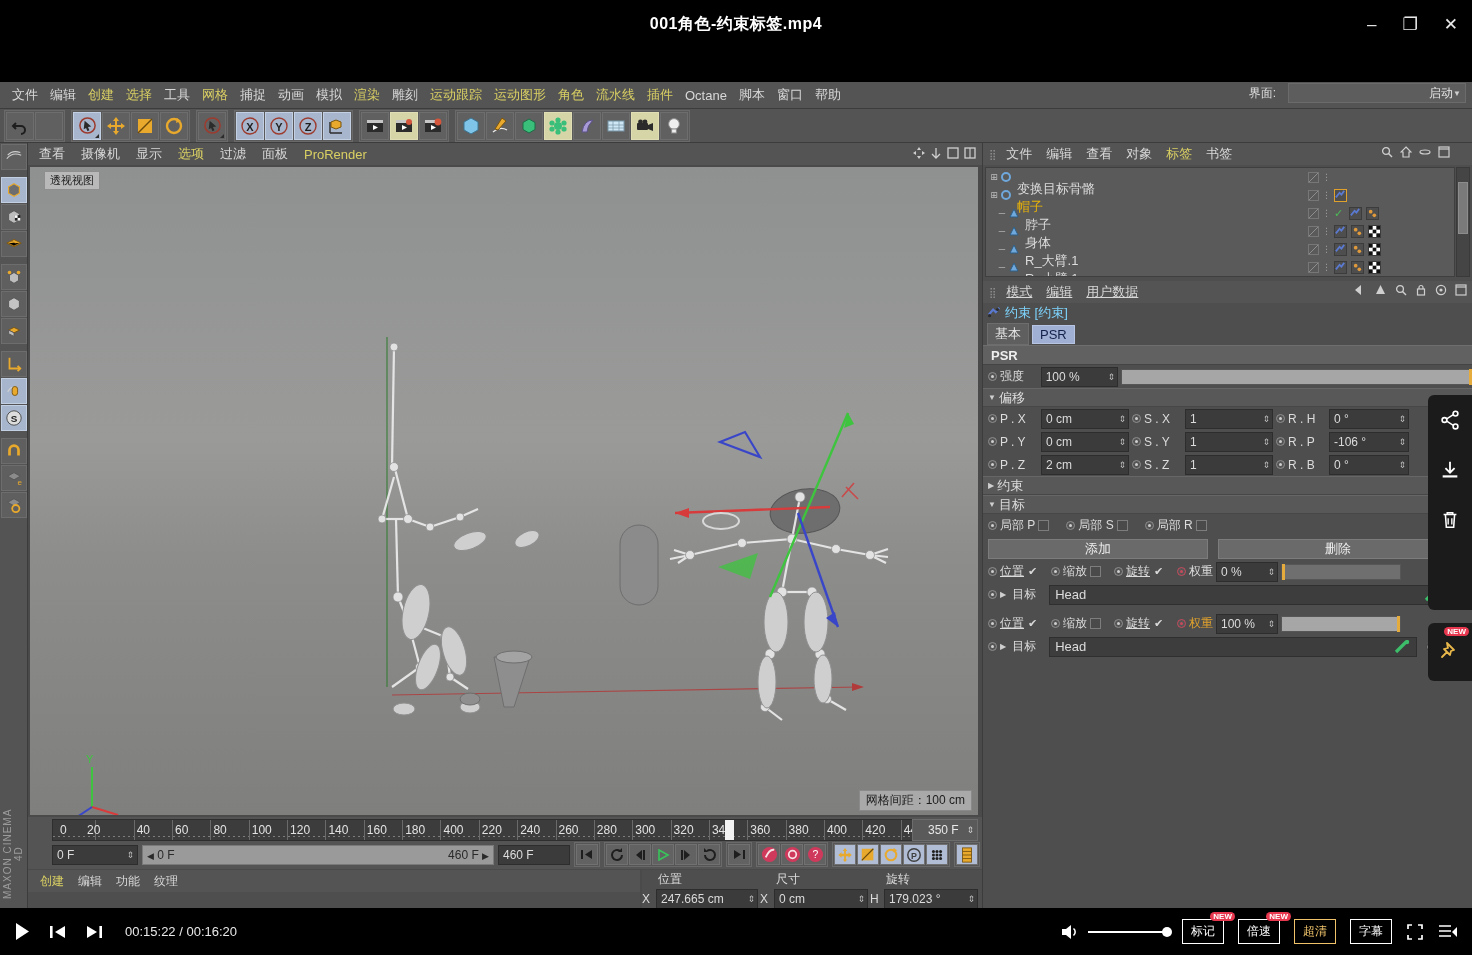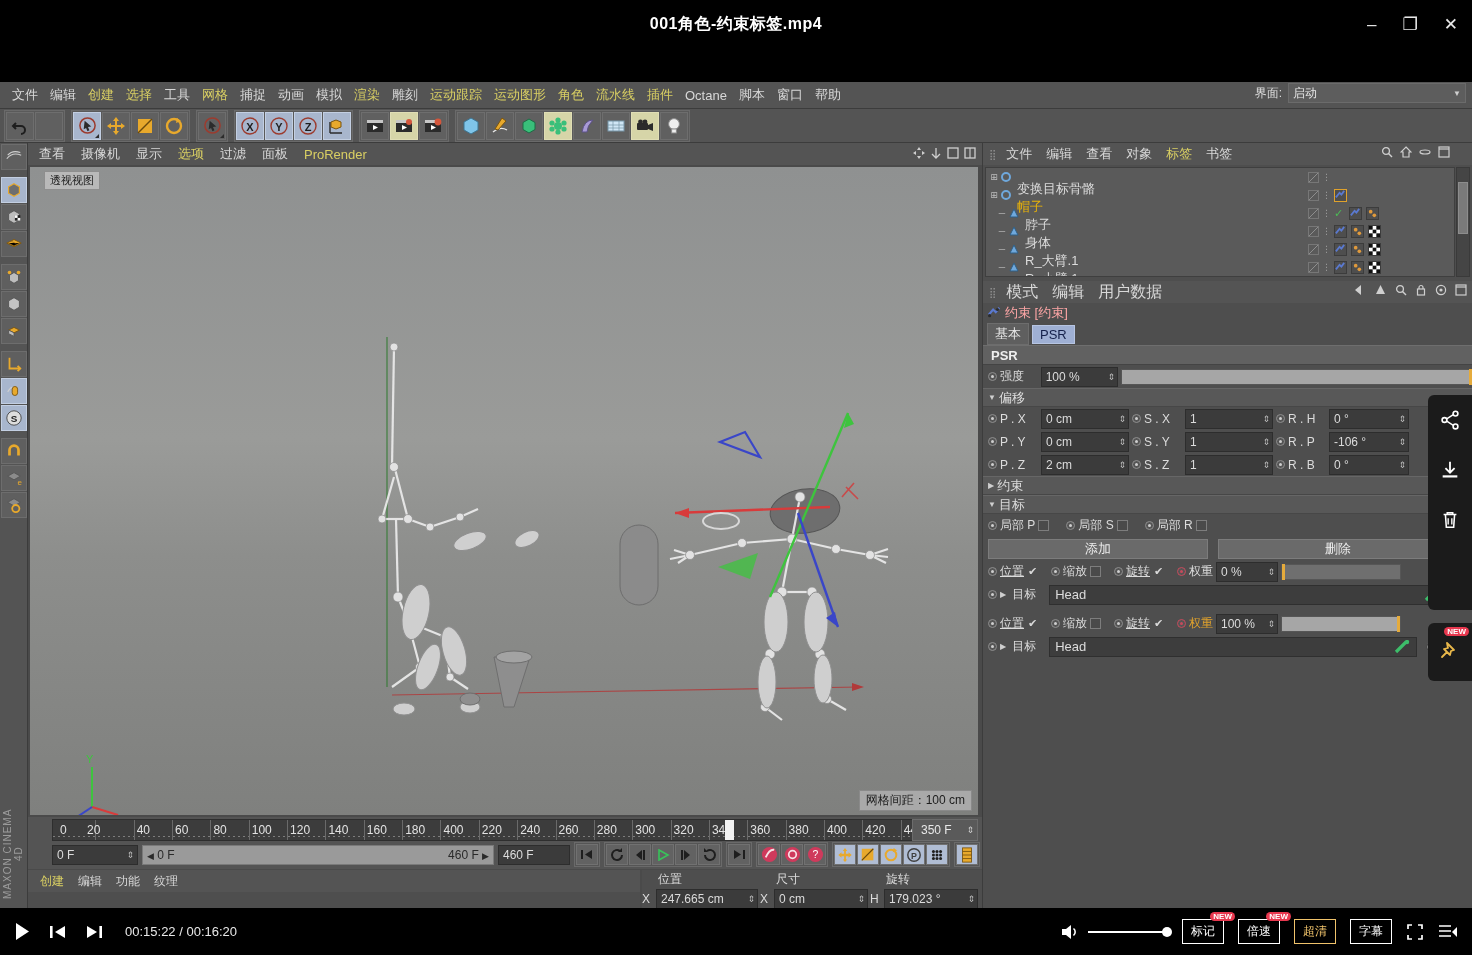--- a/index.html
+++ b/index.html
@@ -15,24 +15,24 @@
   #winbtns span { color:#e8e8e8; font-size:17px; line-height:1; cursor:default; }
   #appwrap { position:absolute; left:0; top:48px; width:1472px; height:860px; background:#000; overflow:hidden; }
   #c4d { position:absolute; left:0; top:34px; width:1472px; height:826px; background:#4e4e4e; }
   
   #ghostrow { position:absolute; left:0; top:48px; width:1472px; height:34px; background:#000; overflow:hidden; }
   #ghostrow .g { position:absolute; top:5px; left:10px; color:#3a3a3a; font-size:13px; white-space:nowrap; }
   
   #menubar { height:27px; background:#545454; display:flex; align-items:center; padding-left:6px; position:relative; border-bottom:1px solid #3c3c3c;}
   #menubar .mi { padding:2px 6px; font-size:13px; color:#d8d8d8; white-space:nowrap; }
   #menubar .mi.hl { color:#d9cf63; }
-  #layoutbox { position:absolute; right:6px; top:1px; display:flex; align-items:center; gap:6px; }
+  #layoutbox { position:absolute; right:6px; top:1px; display:flex; align-items:center; gap:12px; }
   #layoutbox .lbl { font-size:12px; color:#dcdcdc; }
   #layoutsel { width:178px; height:20px; background:#5d5d5d; border:1px solid #6b6b6b;
-     display:flex; align-items:center; justify-content:space-between; padding:0 4px; font-size:12px; color:#e6e6e6;}
+     display:flex; align-items:center; justify-content:flex-end; padding:0 4px; font-size:12px; color:#e6e6e6;}
   #layoutsel .arr { font-size:8px; color:#cfcfcf; }
   
   #toolbar { height:34px; background:#545454; display:flex; align-items:center; padding-left:4px; gap:2px; border-bottom:1px solid #3c3c3c; }
   .tgrp { display:flex; align-items:center; background:#5a5a5a; border:1px solid #6a6a6a; padding:1px; gap:1px; margin-right:4px; }
   .tbtn { width:28px; height:28px; display:flex; align-items:center; justify-content:center;
           background:#606060; border:1px solid #6e6e6e; position:relative; }
   .tbtn.sel { background:#a8b6cd; border-color:#c3cfe2; }
   .tbtn.selY { background:#d6d5a8; border-color:#e0deb5; }
   .tbtn .cnr { position:absolute; right:1px; bottom:1px; width:0; height:0;
         border-left:4px solid transparent; border-bottom:4px solid #2c2c2c; }
@@ -61,21 +61,21 @@
   
   #tlwrap { position:absolute; left:0; top:674px; width:954px; height:52px; background:#545454; }
   #ruler { position:absolute; left:24px; top:2px; width:912px; height:22px; background:#3c3c3c;
      border:1px solid #2e2e2e; overflow:hidden; }
   #ruler .tick { position:absolute; top:0; height:22px; border-left:1px solid #6a6a6a; }
   #ruler .tlbl { position:absolute; top:3px; font-size:12px; color:#e3e3e3; }
   #ruler .dots { position:absolute; left:0; bottom:3px; width:100%; height:1px;
      background:repeating-linear-gradient(to right,#7d7d7d 0 2px, transparent 2px 5px); }
   #playhead { position:absolute; top:0; width:9px; height:22px; background:#f2f2f2; }
   #frameval { position:absolute; right:4px; top:2px; width:66px; height:22px; background:#5a5a5a;
-     border:1px solid #6c6c6c; display:flex; align-items:center; padding-left:8px; font-size:12px; color:#e8e8e8;margin-left:32px; }
+     border:1px solid #6c6c6c; display:flex; align-items:center; padding-left:15px; font-size:12px; color:#e8e8e8;margin-left:32px; }
   #frameval .sp { position:absolute; right:3px; font-size:9px; color:#cfcfcf; }
   #tlrow2 { position:absolute; left:24px; top:26px; width:946px; height:23px; display:flex; align-items:center; gap:4px; }
   .numfld { height:20px; background:#3b3b3b; border:1px solid #2d2d2d; display:flex; align-items:center;
      padding:0 4px; font-size:12px; color:#dcdcdc; position:relative; }
   .numfld .sp { position:absolute; right:3px; font-size:9px; color:#bdbdbd; }
   #rangebar { width:352px; height:20px; background:#9a9a9a; border:1px solid #7a7a7a;
      display:flex; align-items:center; justify-content:space-between; padding:0 4px; color:#2a2a2a; font-size:12px; }
   .tcbtn { width:22px; height:21px; background:#626262; border:1px solid #717171;
      display:flex; align-items:center; justify-content:center; }
   .tcgrp { display:flex; gap:1px; background:#555; border:1px solid #6a6a6a; padding:1px; }
@@ -103,24 +103,24 @@
   .objrow { height:18px; display:flex; align-items:center; font-size:13px; color:#dcdcdc; padding-left:2px; }
   .objrow .nm { margin-left:3px;margin-top:24px; }
   .objrow .nm.hl { color:#eab308; }
   .dashbox { width:11px; height:11px; border:1px solid #777; margin-right:3px;
      background:linear-gradient(135deg,transparent 45%, #8e8e8e 45%, #8e8e8e 55%, transparent 55%); }
   .dots2 { width:6px; margin-right:6px; color:#9b9b9b; font-size:9px; line-height:4px; }
   #omscroll { position:absolute; right:2px; top:24px; width:14px; height:110px; background:#454545; border:1px solid #3a3a3a; }
   #omscroll .thumb { position:absolute; left:1px; top:14px; width:10px; height:52px; background:#7a7a7a; border:1px solid #8d8d8d; }
   #amhdr { position:absolute; left:0; top:138px; width:490px; height:22px; background:#545454;
      display:flex; align-items:center; gap:2px; padding-left:6px; }
-  #amhdr .mi { padding:1px 6px; font-size:16px; color:#d8d8d8; }
+  #amhdr .mi { padding:1px 6px; font-size:13px; color:#d8d8d8;text-decoration:underline; }
   #amicons { position:absolute; right:6px; top:3px; display:flex; gap:8px; align-items:center; }
   #amBody { position:absolute; left:0; top:160px; width:490px; height:605px; }
-  .tagline { height:20px; display:flex; align-items:center; font-size:13px; color:#fca5a5; padding-left:4px; }
+  .tagline { height:20px; display:flex; align-items:center; font-size:13px; color:#7dd3fc; padding-left:4px; }
   .tabs { height:22px; display:flex; align-items:center; gap:3px; padding-left:4px; }
   .tab { padding:1px 7px; font-size:13px; color:#e6e6e6; background:#5f5f5f; border:1px solid #6d6d6d; }
   .tab.active { background:#9fb0d4; color:#14204a; border-color:#b7c5e2; }
   .secthdr { height:20px; background:#616161; border-top:1px solid #6e6e6e; border-bottom:1px solid #444;
      display:flex; align-items:center; padding-left:8px; font-size:13px; font-weight:bold; color:#efefef; }
   .grphdr { height:19px; background:#585858; border-top:1px solid #666; border-bottom:1px solid #474747;
      display:flex; align-items:center; padding-left:5px; font-size:13px; color:#dcdcdc; }
   .tri { font-size:8px; margin-right:3px; color:#cfcfcf; }
   .prow { height:23px; display:flex; align-items:center; padding-left:5px; gap:3px; font-size:12px; color:#dcdcdc; }
   .rad { width:9px; height:9px; border-radius:50%; border:1px solid #8e8e8e; background:#555; position:relative; flex:none; }

